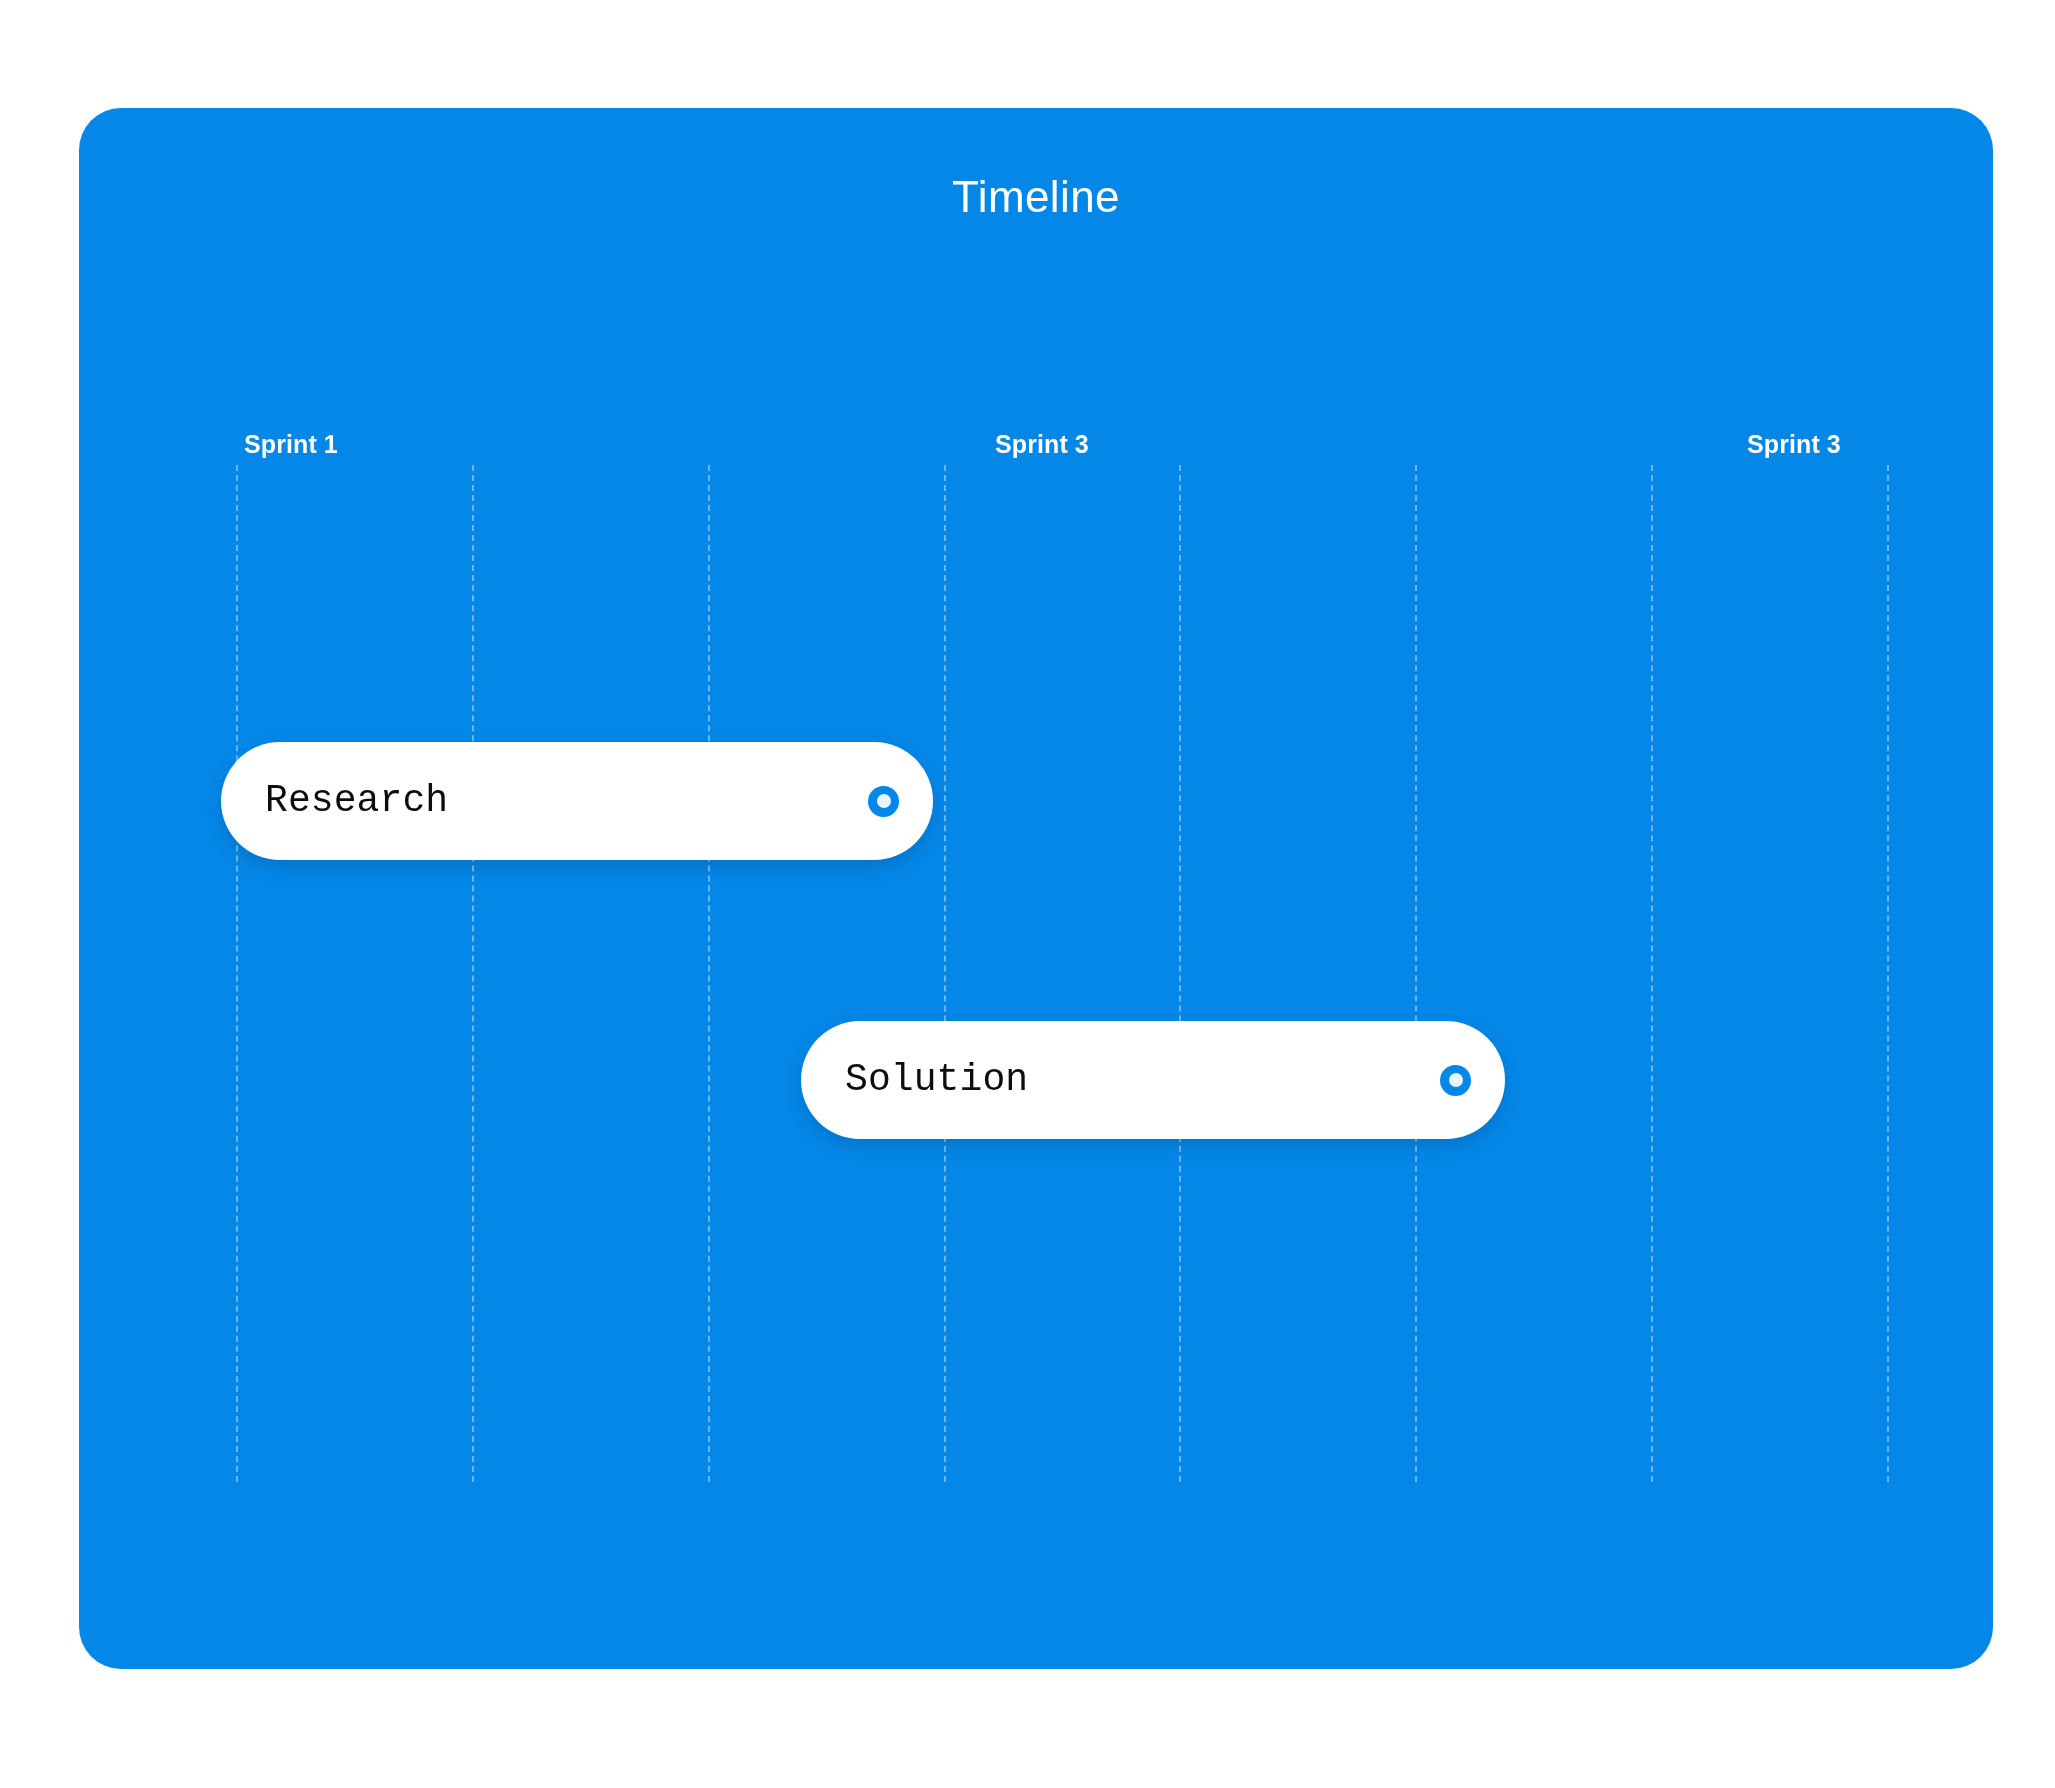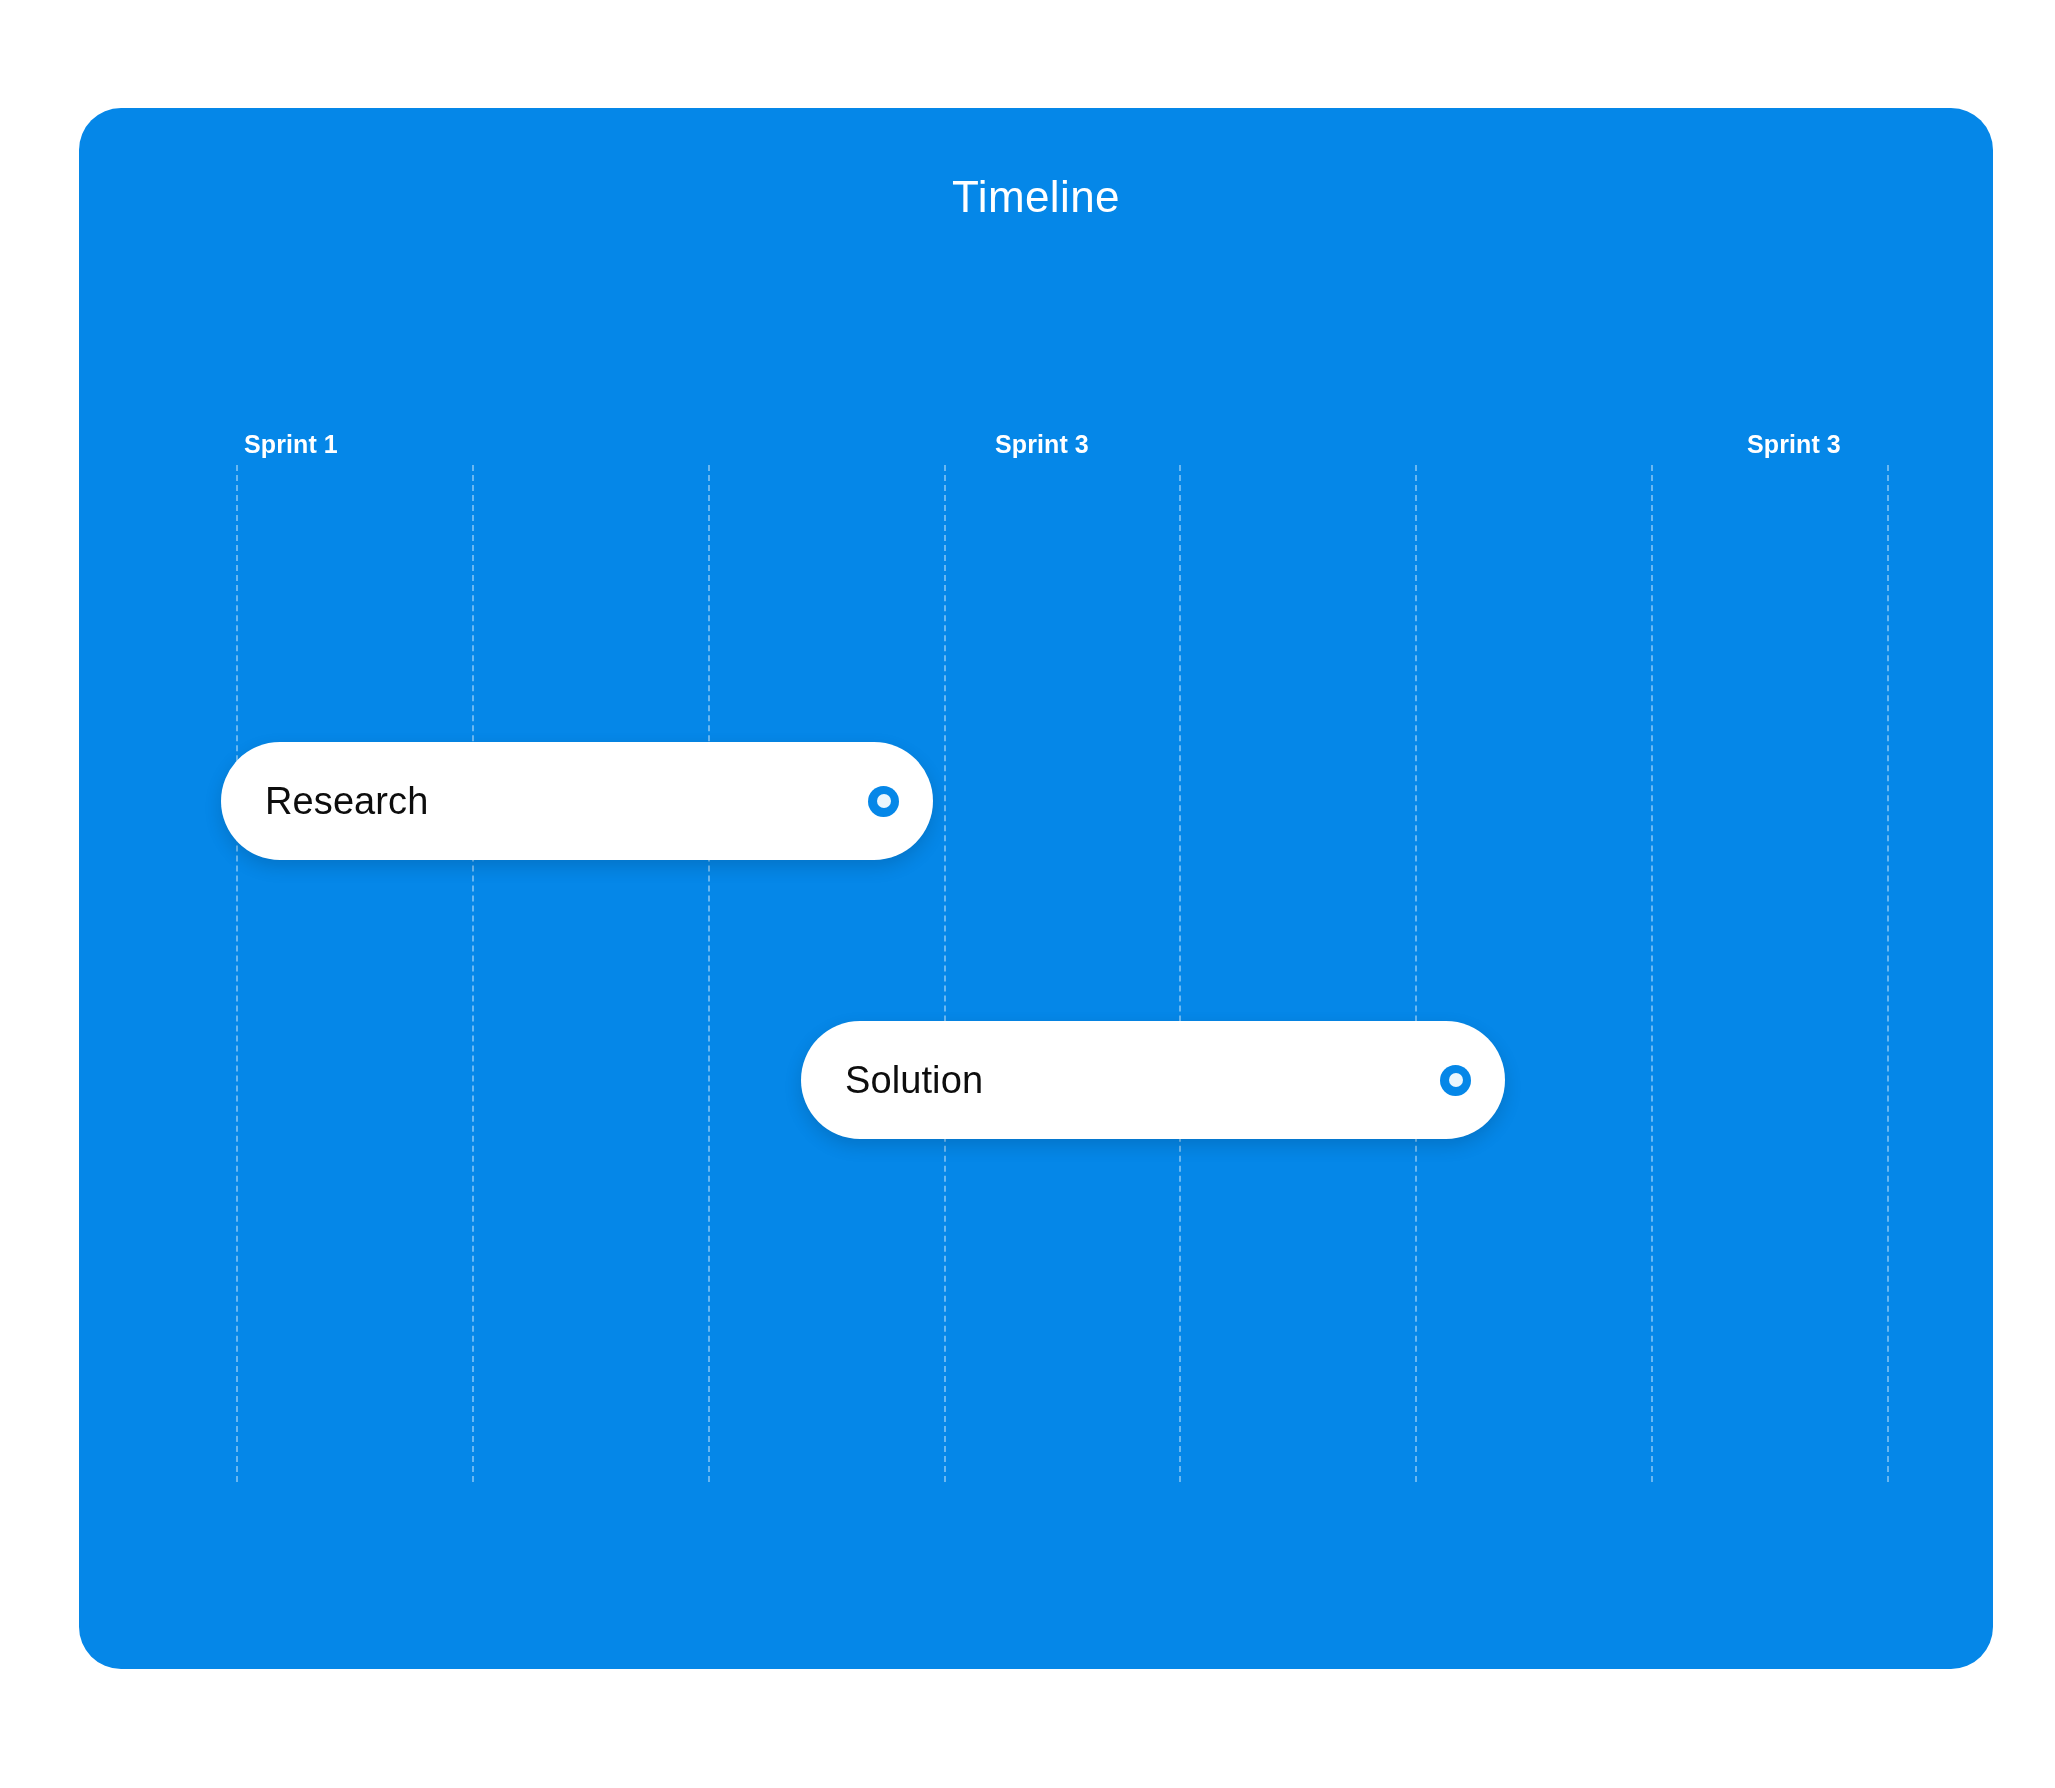--- a/index.html
+++ b/index.html
@@ -108,20 +108,21 @@
     box-sizing: border-box;
     padding: 0 34px 0 44px;
   }
   .task-label {
     color: #0d0d0d;
     font-size: 38px;
     font-weight: 400;
     line-height: 1;
     letter-spacing: 0.1px;
     white-space: nowrap;
+    font-family: Liberation Mono, monospace;
   }
   .task-marker {
     flex: 0 0 auto;
     width: 31px;
     height: 31px;
     border-radius: 50%;
     background: #0587e8;
     display: flex;
     align-items: center;
     justify-content: center;

